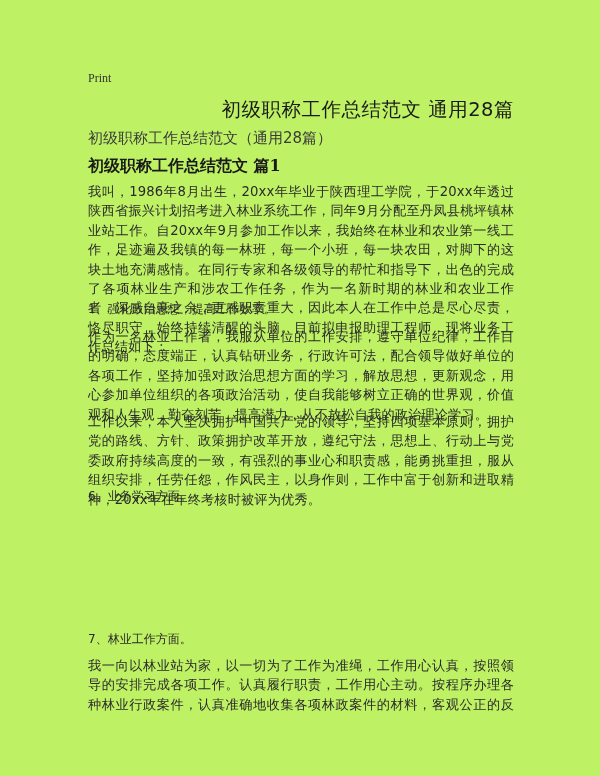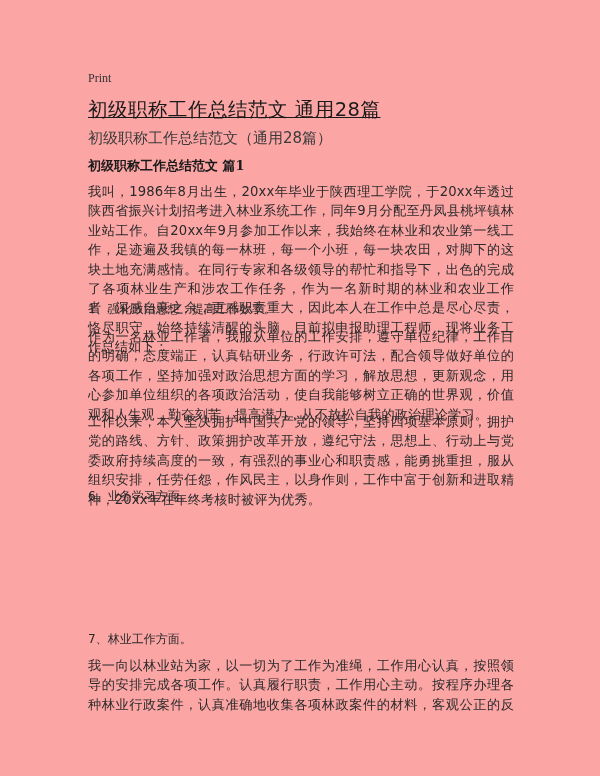--- a/index.html
+++ b/index.html
@@ -13,56 +13,55 @@
     overflow: hidden;
     position: relative;
     color: #222222;
     font-family: "DejaVu Sans", "Liberation Sans", sans-serif;
   }
   .page {
     position: absolute;
     left: 0; top: 0;
     width: 600px;
     height: 776px;
-    background: #fca5a5;
+    background: #bef264;
   }
   .abs {
     position: absolute;
     left: 88px;
     width: 426px;
     margin: 0;
   }
   .print-label {
     top: 71px;
     font-family: "Liberation Serif", "DejaVu Serif", serif;
     font-size: 12px;
     color: #333333;
     letter-spacing: 0;
   }
   .doc-title {
     top: 97px;
     left: 88px;
     width: 426px;
-    text-align: left;
+    text-align: right;
     font-size: 19.5px;
     line-height: 26px;
     color: #1a1a1a;
     font-weight: normal;
     letter-spacing: 0.5px;
-    text-decoration: underline;
   }
   .doc-subtitle {
     top: 129px;
     font-size: 15px;
     line-height: 18px;
     color: #3a3a3a;
   }
   .section-heading {
     top: 157px;
-    font-size: 13px;
+    font-size: 16px;
     line-height: 18px;
     font-weight: bold;
     color: #1a1a1a;
     font-family: "DejaVu Serif", "Liberation Serif", serif;
   }
   .para {
     font-size: 13.2px;
     line-height: 19.4px;
     color: #2a2a2a;
     text-align: justify;

